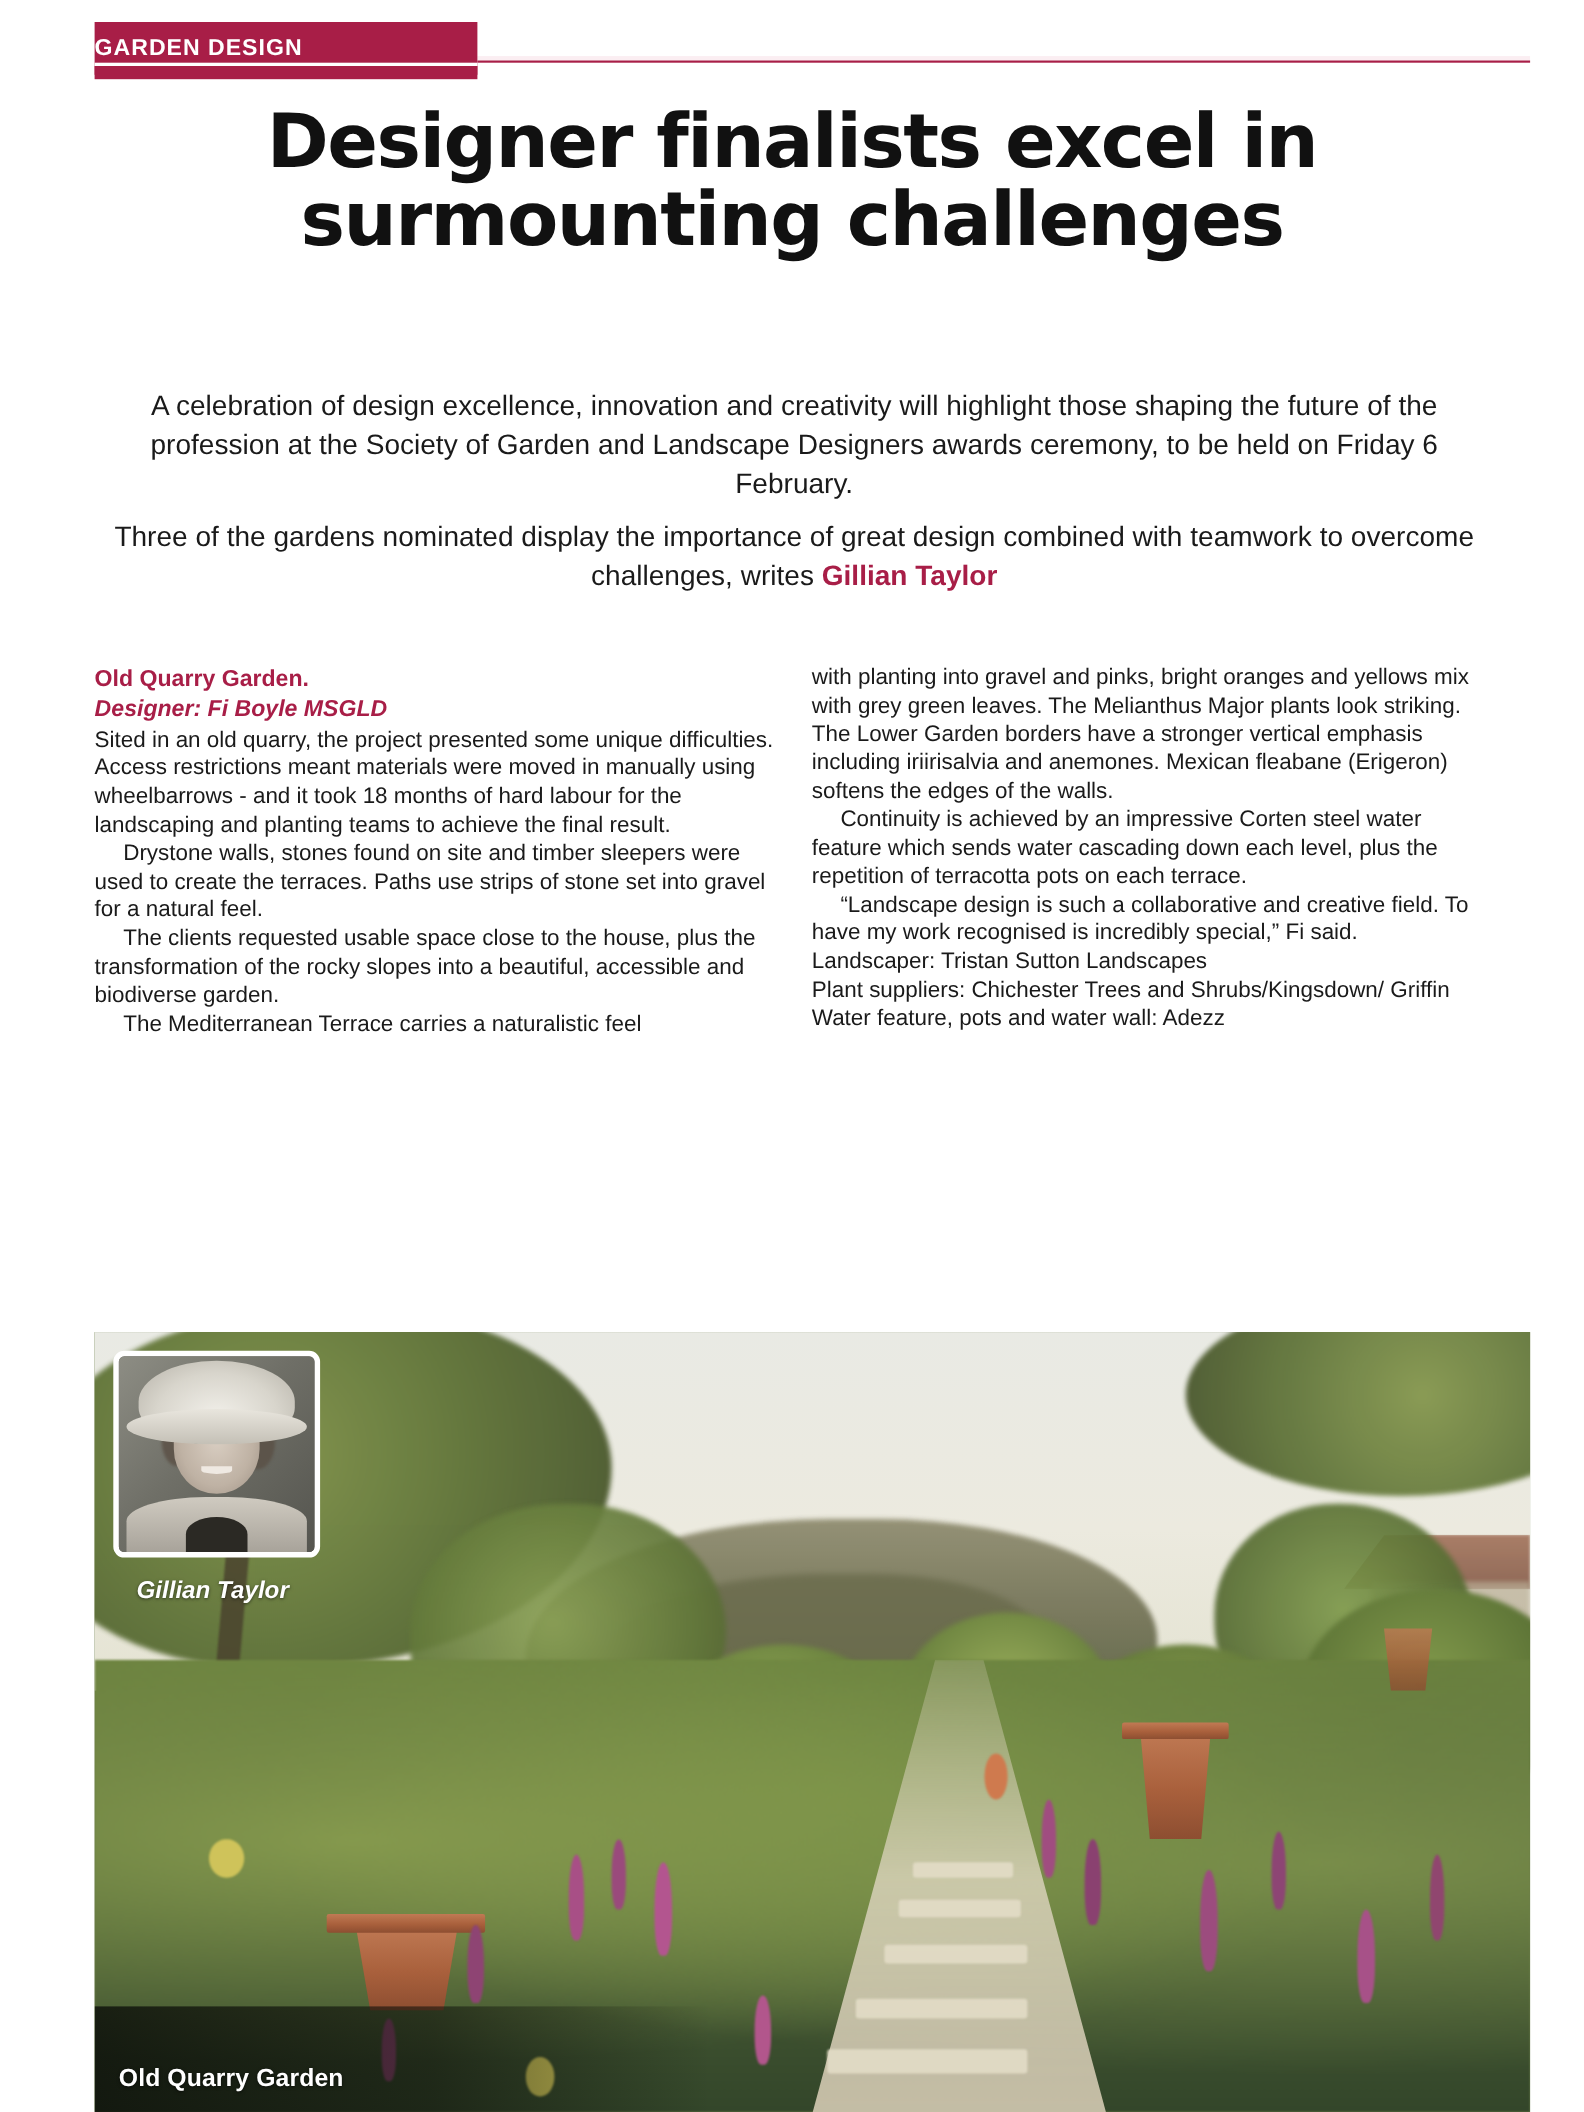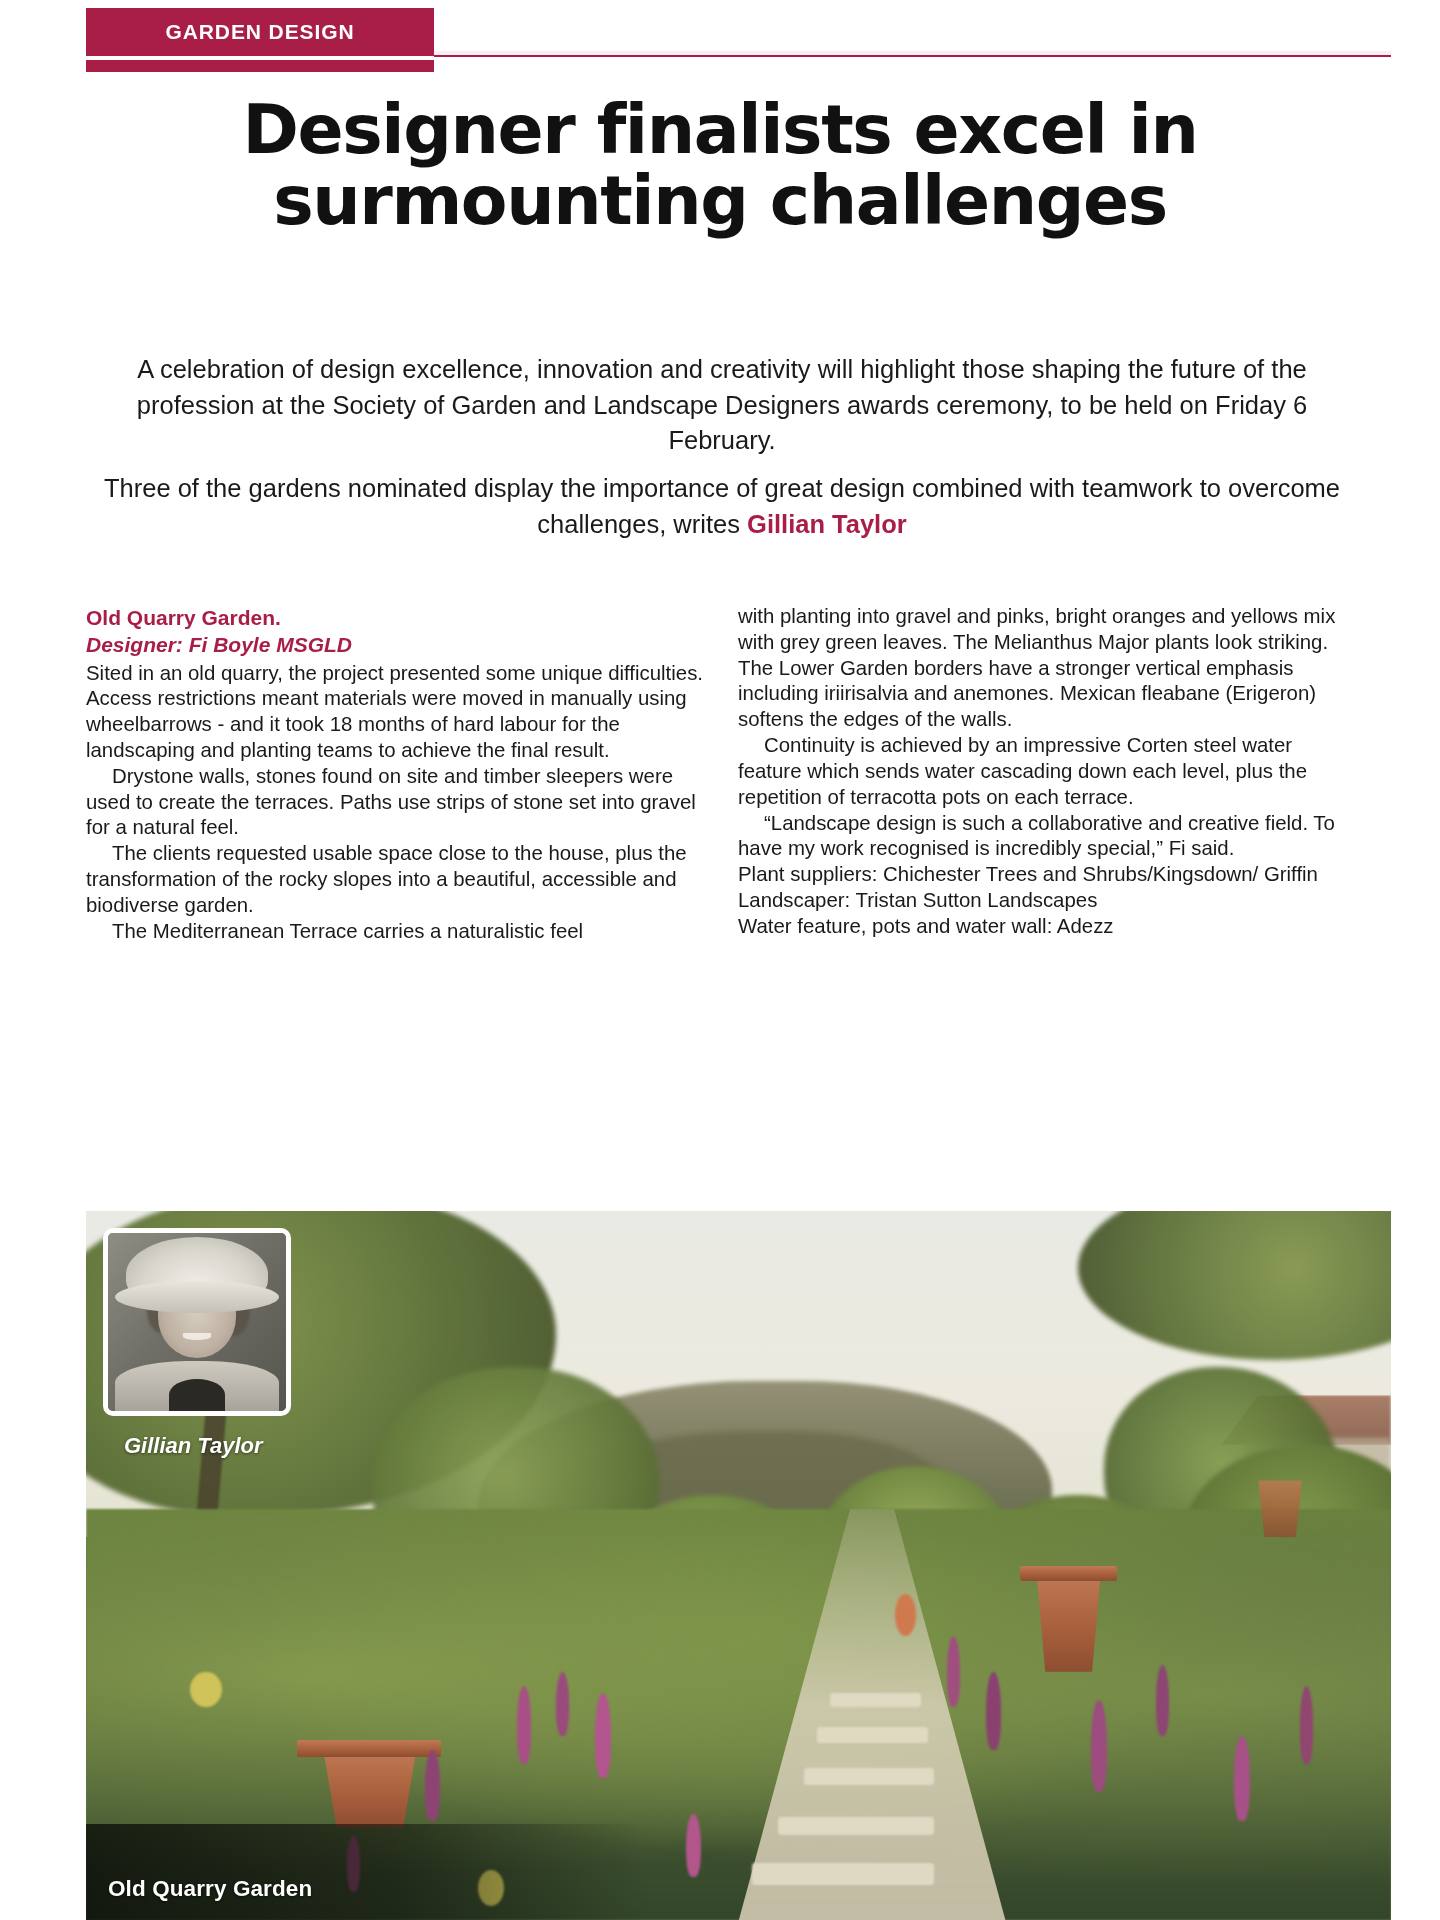--- a/index.html
+++ b/index.html
@@ -24,27 +24,26 @@
   .header-row {
     position: absolute;
     left: 0;
     top: 0;
     width: 1440px;
     height: 72px;
   }
   .kicker-band {
     position: absolute;
     left: 86px;
-    top: 8px;
+    top: 20px;
     width: 348px;
     height: 48px;
     background: #A81E47;
     display: flex;
     align-items: center;
-    justify-content: center;
   }
   .kicker-label {
     color: #ffffff;
     font-size: 21px;
     font-weight: bold;
     letter-spacing: 0.9px;
     font-family: "Liberation Sans", sans-serif;
   }
   .kicker-underband {
     position: absolute;
@@ -495,22 +494,22 @@
       <p>Sited in an old quarry, the project presented some unique difficulties. Access restrictions meant materials were moved in manually using wheelbarrows - and it took 18 months of hard labour for the landscaping and planting teams to achieve the final result.</p>
       <p class="indent">Drystone walls, stones found on site and timber sleepers were used to create the terraces. Paths use strips of stone set into gravel for a natural feel.</p>
       <p class="indent">The clients requested usable space close to the house, plus the transformation of the rocky slopes into a beautiful, accessible and biodiverse garden.</p>
       <p class="indent">The Mediterranean Terrace carries a naturalistic feel</p>
     </div>
 
     <div class="col col-right">
       <p>with planting into gravel and pinks, bright oranges and yellows mix with grey green leaves. The Melianthus Major plants look striking. The Lower Garden borders have a stronger vertical emphasis including iriirisalvia and anemones. Mexican fleabane (Erigeron) softens the edges of the walls.</p>
       <p class="indent">Continuity is achieved by an impressive Corten steel water feature which sends water cascading down each level, plus the repetition of terracotta pots on each terrace.</p>
       <p class="indent">“Landscape design is such a collaborative and creative field. To have my work recognised is incredibly special,” Fi said.</p>
+      <p class="credit-line">Landscaper: Tristan Sutton Landscapes</p>
       <p class="credit-line">Plant suppliers: Chichester Trees and Shrubs/Kingsdown/ Griffin</p>
-      <p class="credit-line">Landscaper: Tristan Sutton Landscapes</p>
       <p class="credit-line">Water feature, pots and water wall: Adezz</p>
     </div>
 
   </div>
 
   <div class="photo">
 
     <div class="sky"></div>
     <div class="hill"></div>
     <div class="hill2"></div>

